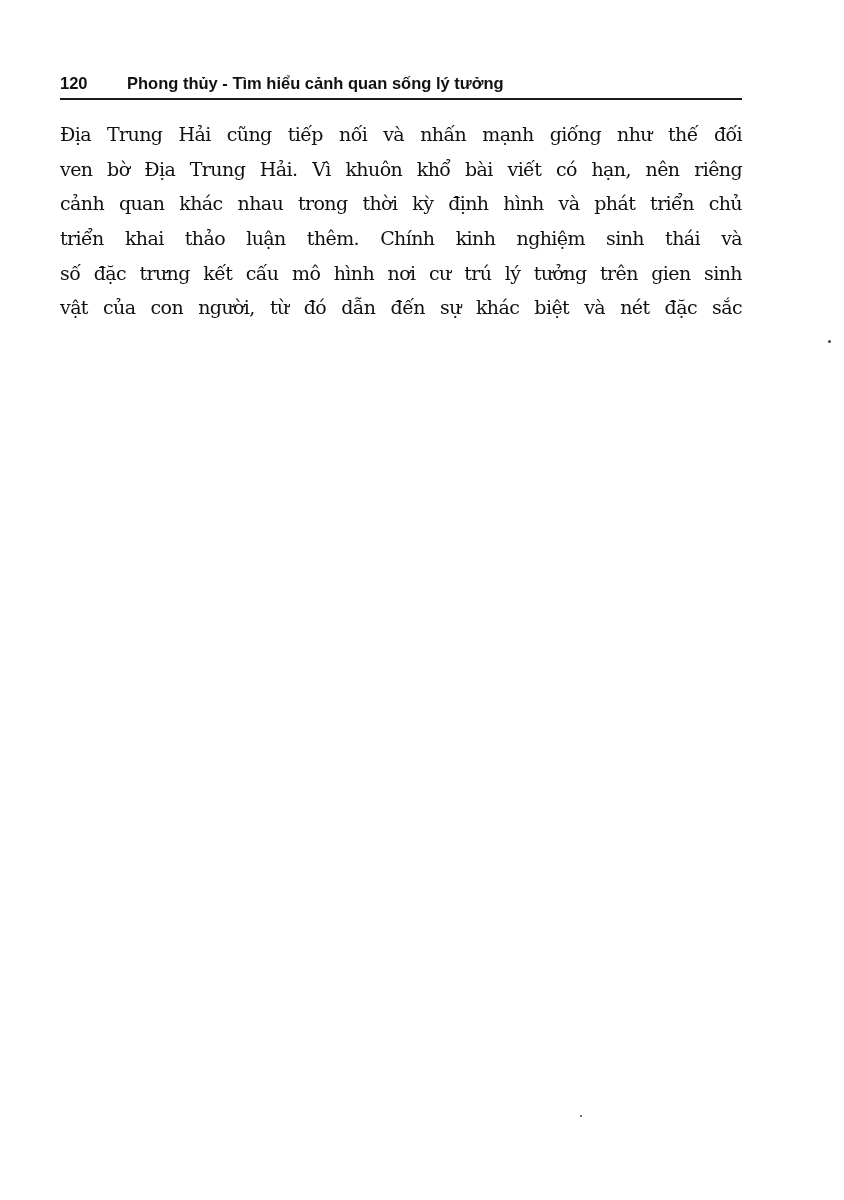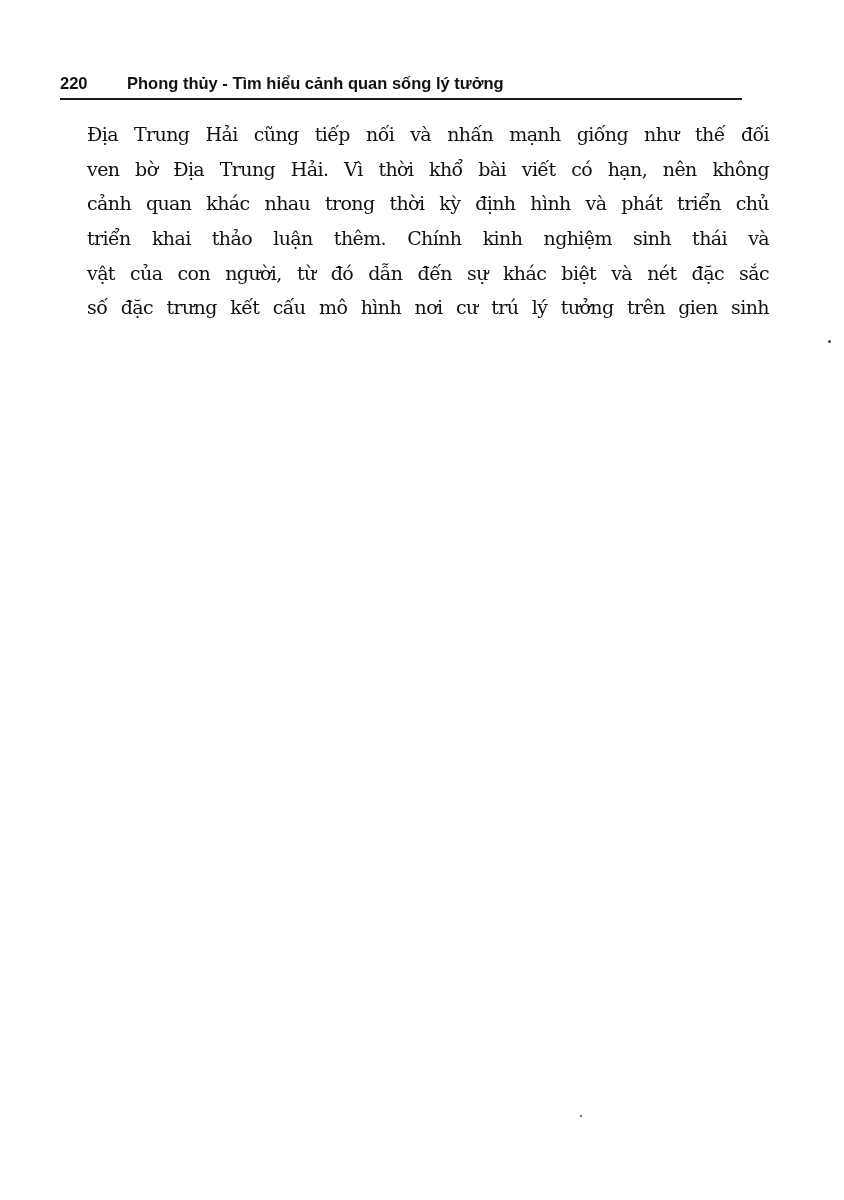--- a/index.html
+++ b/index.html
@@ -6,41 +6,41 @@
     body { width: 844px; height: 1200px; position: relative; overflow: hidden; }
     .header {
       position: absolute; left: 60px; top: 72px; width: 682px; height: 26px;
       border-bottom: 2px solid #1a1a1a;
       font-family: "Liberation Sans", sans-serif; font-weight: bold; font-size: 16.5px; color: #111;
     }
     .page-num { position: absolute; left: 0; top: 2px; }
     .running-title { position: absolute; left: 67px; top: 2px; text-align: right; }
     .body-text {
       position: absolute; left: 60px; top: 117px; width: 682px;
-      font-family: "DejaVu Serif", serif; font-size: 19px; color: #111; margin-left: 27px;
+      font-family: "DejaVu Serif", serif; font-size: 19px; color: #111;
     }
     .line {
       display: block; height: 34.7px; line-height: 34.7px; white-space: nowrap;
       text-align: justify; text-align-last: justify;
       letter-spacing: -0.6px;
     }
     .line.last { text-align-last: left; }
     .speck { position: absolute; background: #444; border-radius: 50%; }
   </style>
 </head>
 <body>
 
 <div class="header">
-  <span class="page-num">220</span>
+  <span class="page-num">120</span>
   <span class="running-title">Phong thủy - Tìm hiểu cảnh quan sống lý tưởng</span>
 </div>
 
 <div class="body-text">
   <span class="line">Địa Trung Hải cũng tiếp nối và nhấn mạnh giống như thế đối</span>
-  <span class="line">ven bờ Địa Trung Hải. Vì thời khổ bài viết có hạn, nên không</span>
+  <span class="line">ven bờ Địa Trung Hải. Vì khuôn khổ bài viết có hạn, nên riêng</span>
   <span class="line">cảnh quan khác nhau trong thời kỳ định hình và phát triển chủ</span>
   <span class="line">triển khai thảo luận thêm. Chính kinh nghiệm sinh thái và</span>
+  <span class="line">số đặc trưng kết cấu mô hình nơi cư trú lý tưởng trên gien sinh</span>
   <span class="line">vật của con người, từ đó dẫn đến sự khác biệt và nét đặc sắc</span>
-  <span class="line">số đặc trưng kết cấu mô hình nơi cư trú lý tưởng trên gien sinh</span>
 </div>
 
 <div class="speck" style="left:828px; top:340px; width:3px; height:3px;"></div>
 <div class="speck" style="left:580px; top:1115px; width:2px; height:2px;"></div>
 
 </body></html>

